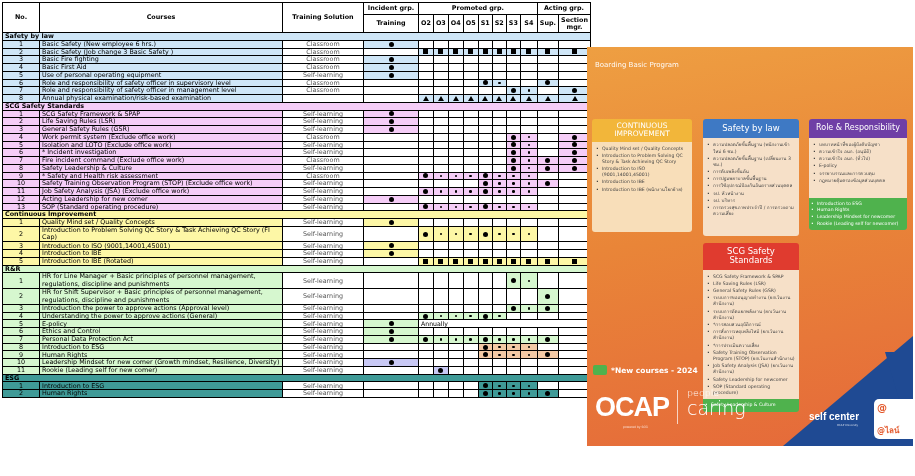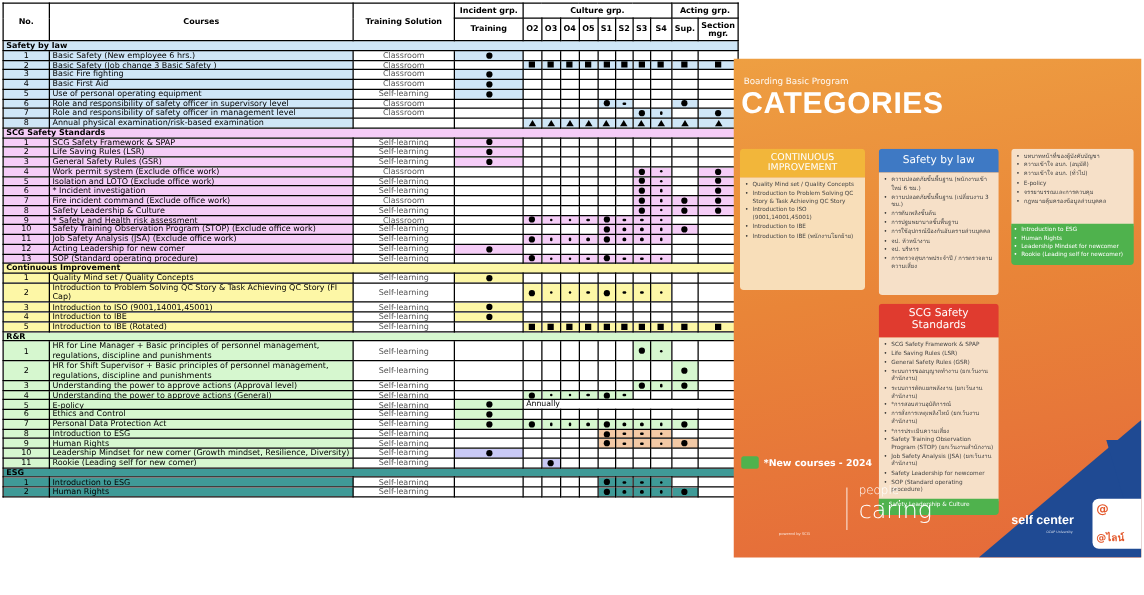--- a/index.html
+++ b/index.html
@@ -101,21 +101,21 @@
       <col style="width:17px">
     <col style="width:15px">
       <col style="width:32px">
   </colgroup>
   <thead>
     <tr class="hdr-main">
       <th rowspan="2" class="hdr-big">No.</th>
       <th rowspan="2">Courses</th>
       <th rowspan="2">Training Solution</th>
       <th>Incident grp.</th>
-      <th colspan="8">Culture grp.</th>
+      <th colspan="8">Promoted grp.</th>
       <th colspan="2">Acting grp.</th>
     </tr>
     <tr class="hdr-sub" id="hdr-sub">
       <th>Training</th>
     <th style="white-space: normal;">O2</th>
         <th style="white-space: normal;">O3</th>
         <th style="white-space: normal;">O4</th>
         <th style="white-space: normal;">O5</th>
         <th style="white-space: normal;">S1</th>
         <th style="white-space: normal;">S2</th>
@@ -581,21 +581,21 @@
         <td class="mark" style="background: rgb(255, 255, 255);"></td>
         <td class="mark" style="background: rgb(255, 255, 255);"></td>
         <td class="mark" style="background: rgb(255, 255, 255);"></td>
         <td class="mark" style="background: rgb(255, 255, 255);"></td>
         <td class="mark" style="background: rgb(255, 255, 255);"></td>
         <td class="mark" style="background: rgb(214, 247, 207);"><span class="sym-dot"></span></td>
         <td class="mark" style="background: rgb(255, 255, 255);"></td>
       </tr>
       <tr>
         <td class="num" style="background: rgb(214, 247, 207);">3</td>
-        <td class="course" style="background: rgb(214, 247, 207);">Understanding the power to approve actions (Approval level)</td>
+        <td class="course" style="background: rgb(214, 247, 207);">Introduction the power to approve actions (Approval level)</td>
         <td class="solution">Self-learning</td>
         <td class="mark" style="background: rgb(255, 255, 255);"></td>
         <td class="mark" style="background: rgb(255, 255, 255);"></td>
         <td class="mark" style="background: rgb(255, 255, 255);"></td>
         <td class="mark" style="background: rgb(255, 255, 255);"></td>
         <td class="mark" style="background: rgb(255, 255, 255);"></td>
         <td class="mark" style="background: rgb(255, 255, 255);"></td>
         <td class="mark" style="background: rgb(255, 255, 255);"></td>
         <td class="mark" style="background: rgb(214, 247, 207);"><span class="sym-dot"></span></td>
         <td class="mark" style="background: rgb(214, 247, 207);"><span class="sym-small"></span></td>
@@ -754,21 +754,20 @@
         <td class="mark" style="background: rgb(63, 154, 151);"><span class="sym-small"></span></td>
         <td class="mark" style="background: rgb(63, 154, 151);"><span class="sym-small"></span></td>
         <td class="mark" style="background: rgb(63, 154, 151);"><span class="sym-dot"></span></td>
         <td class="mark" style="background: rgb(255, 255, 255);"></td>
       </tr>
     </tbody>
 </table>
 
 <div id="poster">
   <div class="prog">Boarding Basic Program</div>
-  <div class="title">CATEGORIES</div>
 
   <div class="card" id="card-ci">
     <div class="c-head">CONTINUOUS IMPROVEMENT</div>
     <div class="c-body">
         <ul>
           <li>Quality Mind set / Quality Concepts</li>
           <li>Introduction to Problem Solving QC Story &amp; Task Achieving QC Story</li>
           <li>Introduction to ISO (9001,14001,45001)</li>
           <li>Introduction to IBE</li>
           <li>Introduction to IBE (พนักงานโยกย้าย)</li>
@@ -786,20 +785,21 @@
           <li>การปฐมพยาบาลขั้นพื้นฐาน</li>
           <li>การใช้อุปกรณ์ป้องกันอันตรายส่วนบุคคล</li>
           <li>จป. หัวหน้างาน</li>
           <li>จป. บริหาร</li>
           <li>การตรวจสุขภาพประจำปี / การตรวจตามความเสี่ยง</li>
         </ul>
       </div>
   </div>
 
   <div class="card" id="card-rr">
+    <div class="c-head">Role &amp; Responsibility</div>
     <div class="c-body">
         <ul>
           <li>บทบาทหน้าที่ของผู้บังคับบัญชา</li>
           <li>ความเข้าใจ อนก. (อนุมัติ)</li>
           <li>ความเข้าใจ อนก. (ทั่วไป)</li>
           <li>E-policy</li>
           <li>จรรยาบรรณและการควบคุม</li>
           <li>กฎหมายคุ้มครองข้อมูลส่วนบุคคล</li>
         </ul>
       </div>
@@ -837,20 +837,21 @@
         </ul>
       </div>
   </div>
 
   <div class="legend-swatch"></div>
   <div class="legend-text">*New courses - 2024</div>
 
   <div class="blue-tri"></div>
   <div class="blue-tri2"></div>
 
+  <div class="ocap">OCAP</div>
   <div class="ocap-sub">powered by SCG</div>
   <div class="sep"></div>
   <div class="people">people</div>
   <div class="caring">caring</div>
   <div class="help">self center</div>
   <div class="help-sub">OCAP University</div>
   <div class="logo-box">
     <span class="l1">@</span>
     <span class="l2">@ไลน์</span>
   </div>

